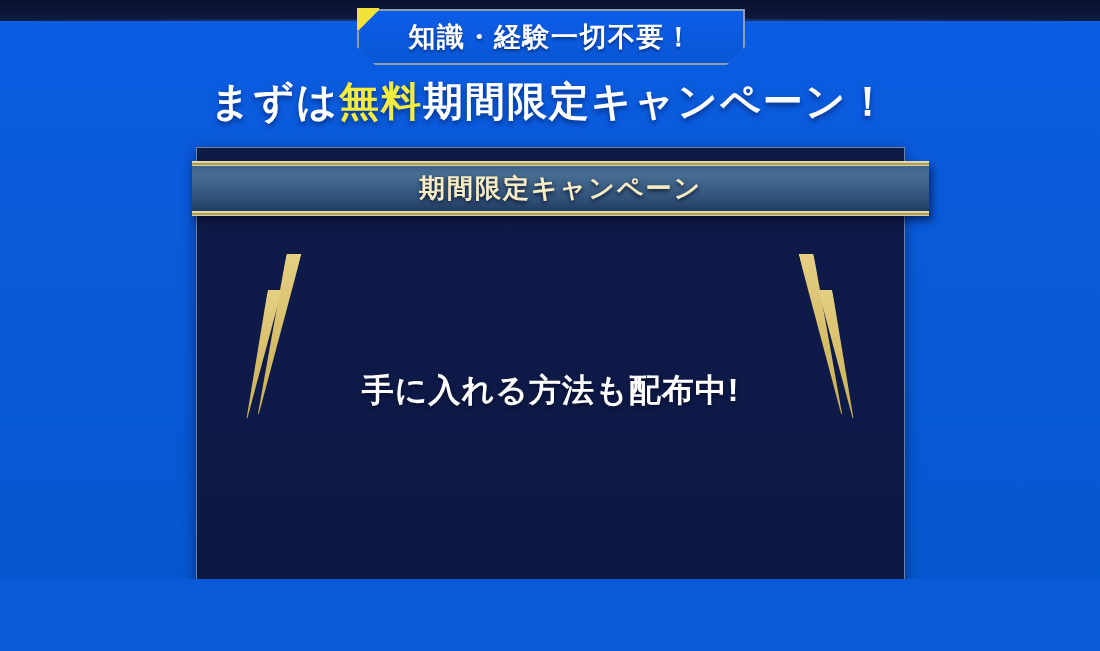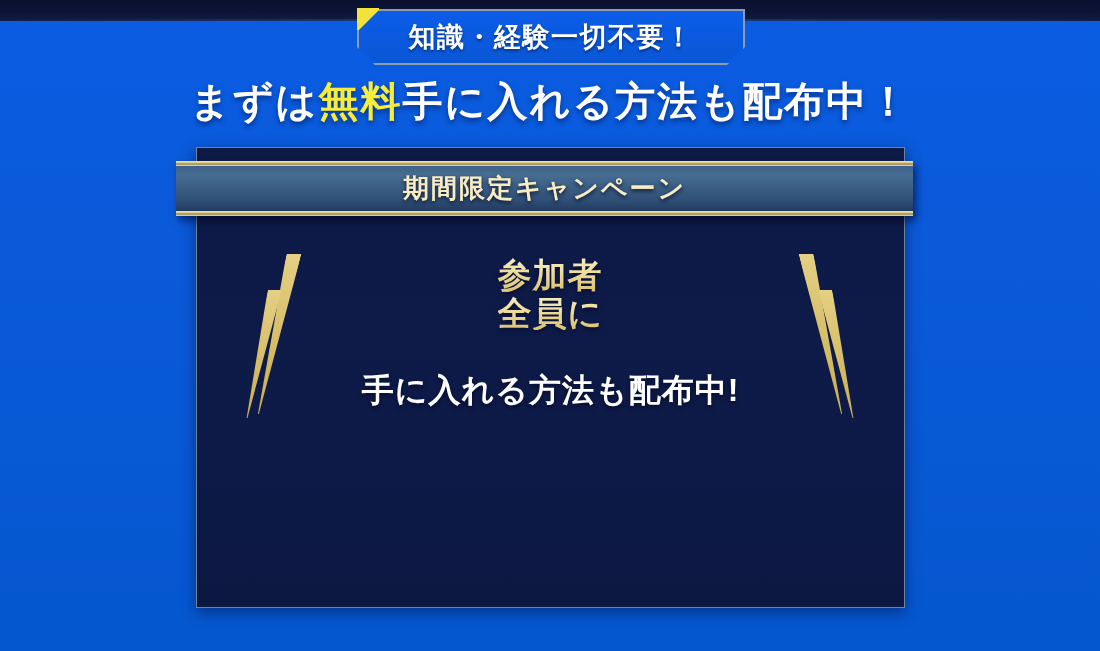--- a/index.html
+++ b/index.html
@@ -7,21 +7,21 @@
     padding: 0;
     background: #0a5ad8;
   }
   body {
     font-family: "Liberation Sans", "DejaVu Sans", sans-serif;
   }
 
   #stage {
     position: relative;
     width: 1100px;
-    height: 651px;
+    height: 579px;
     overflow: hidden;
     background: linear-gradient(180deg, #0a5ce2 0%, #0a5ad8 45%, #0557cf 100%);
   }
 
   
   .top-strip {
     position: absolute;
     left: 0; top: 0;
     width: 1100px;
     height: 21px;
@@ -109,21 +109,21 @@
     height: 461px;
     background: linear-gradient(180deg, #0d1a46 0%, #0e1b49 40%, #0c1742 100%);
     border: 1px solid #6f8399;
     box-sizing: border-box;
     box-shadow: 0 4px 14px rgba(0,0,40,.45);
   }
 
   
   .ribbon {
     position: absolute;
-    left: 176px;
+    left: 192px;
     top: 161px;
     width: 737px;
     height: 55px;
     background: linear-gradient(180deg, #3a5d85 0%, #476d92 25%, #2f4f77 72%, #1b3154 100%);
     box-shadow: 3px 5px 8px rgba(0,0,30,.55);
     box-sizing: border-box;
   }
   .ribbon::before, .ribbon::after {
     content: "";
     position: absolute;
@@ -250,37 +250,33 @@
 
   <div class="badge-wrap">
     <div class="badge">
       <div class="badge-inner"></div>
     </div>
     <div class="badge-corner"></div>
     <div class="badge-text">知識・経験一切不要！</div>
   </div>
 
   <div class="headline">
-    <span>まずは</span><span class="hl">無料</span><span>手に入れる方法も配布中！</span>
+    <span>まずは</span><span class="hl">無料</span><span>期間限定キャンペーン！</span>
   </div>
 
   <div class="panel"></div>
 
   <div class="ribbon">
     <div class="ribbon-text">期間限定キャンペーン</div>
   </div>
 
   <div class="slash l1"></div>
   <div class="slash l2"></div>
   <div class="slash r1"></div>
   <div class="slash r2"></div>
 
   <div class="offer">
     <div class="offer-main">
-      <div class="offer-lines">
-        <div class="offer-line">参加者</div>
-        <div class="offer-line">全員に</div>
-      </div>
     </div>
     <div class="offer-sub">手に入れる方法も配布中!</div>
   </div>
 
 </div>
 
 </body></html>

